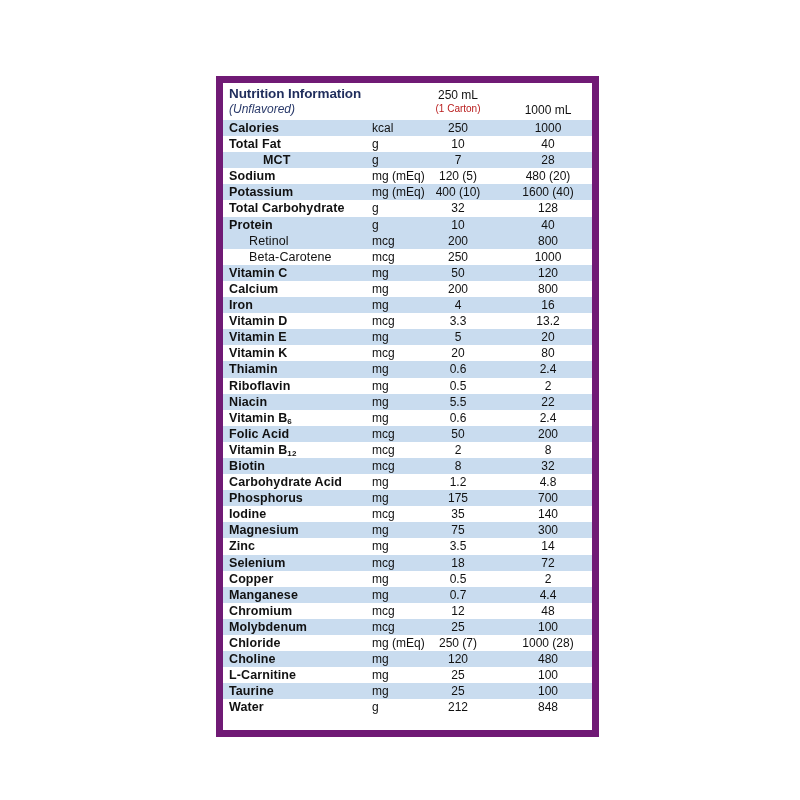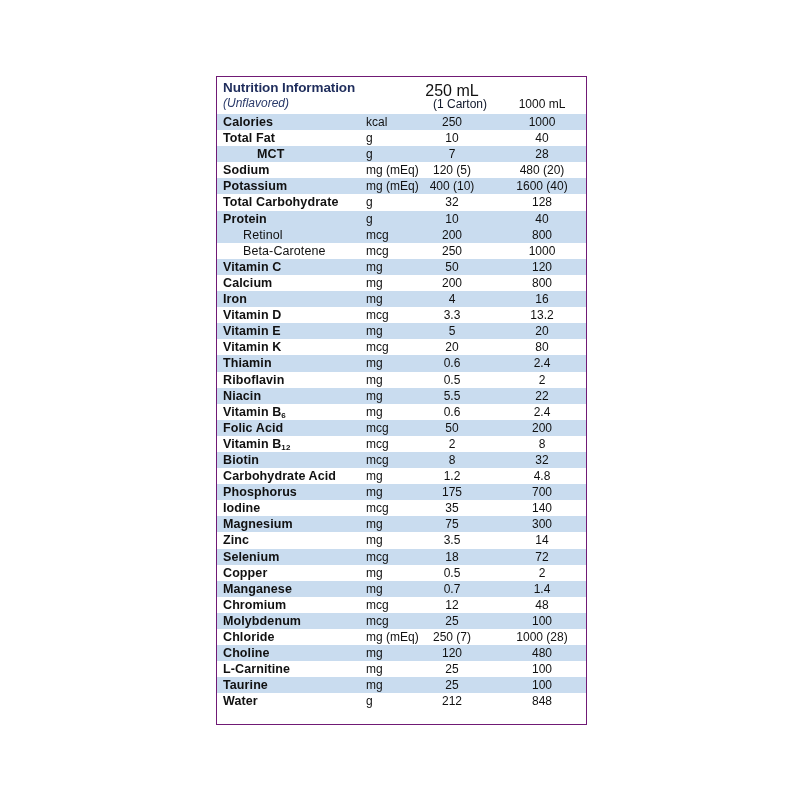--- a/index.html
+++ b/index.html
@@ -1,30 +1,30 @@
 <!DOCTYPE html>
 <html><head>
 <meta charset="utf-8">
 <style>
   html, body { margin: 0; padding: 0; background: #ffffff; }
   body { width: 800px; height: 800px; position: relative; overflow: hidden;
          font-family: "Liberation Sans", sans-serif; }
   .panel {
     position: absolute; left: 216px; top: 76px; width: 369px; height: 647px;
-    border: 1px solid #701a75; box-sizing: content-box; background: #fff;
+    border: 7px solid #701a75; box-sizing: content-box; background: #fff;
   }
   .header { position: relative; height: 37px; }
   .title { position: absolute; left: 6px; top: 3px; font-size: 13.5px; font-weight: bold;
            color: #1f2d5c; letter-spacing: -0.1px; }
   .subtitle { position: absolute; left: 6px; top: 19px; font-size: 12px; font-style: italic;
               color: #2a3a6a; text-align: center; }
   .colh1a { position: absolute; left: 205px; width: 60px; text-align: center; top: 5px;
-            font-size: 16px; color: #111; }
-  .colh1b { position: absolute; left: 213px; width: 60px; text-align: center; top: 20px;
-            font-size: 12px; color: #0f172a; }
+            font-size: 12px; color: #111; }
+  .colh1b { position: absolute; left: 205px; width: 60px; text-align: center; top: 20px;
+            font-size: 10px; color: #b91c1c; }
   .colh2 { position: absolute; left: 290px; width: 70px; text-align: center; top: 20px;
            font-size: 12px; color: #111; }
   .rows { position: absolute; left: 0; top: 37px; width: 369px; }
   .row { position: relative; height: 16.1px; line-height: 16px; font-size: 12.5px; color: #111; }
   .row.shaded { background: #c9dcef; text-decoration: underline; }
   .row .name { position: absolute; left: 6px; font-weight: bold; letter-spacing: 0.1px; }
   .row .name.sub { left: 40px; }
   .row .name.subplain { left: 26px; font-weight: normal; text-align: center; }
   .row .unit { position: absolute; left: 149px; font-size: 12px; }
   .row .v1 { position: absolute; left: 205px; width: 60px; text-align: center; font-size: 12px; }
@@ -214,21 +214,21 @@
       <div class="row">
         <span class="name"><span>Copper</span></span>
         <span class="unit">mg</span>
         <span class="v1">0.5</span>
         <span class="v2">2</span>
       </div>
       <div class="row shaded">
         <span class="name"><span>Manganese</span></span>
         <span class="unit">mg</span>
         <span class="v1">0.7</span>
-        <span class="v2">1.4</span>
+        <span class="v2">4.4</span>
       </div>
       <div class="row">
         <span class="name"><span>Chromium</span></span>
         <span class="unit">mcg</span>
         <span class="v1">12</span>
         <span class="v2">48</span>
       </div>
       <div class="row shaded">
         <span class="name"><span>Molybdenum</span></span>
         <span class="unit">mcg</span>

